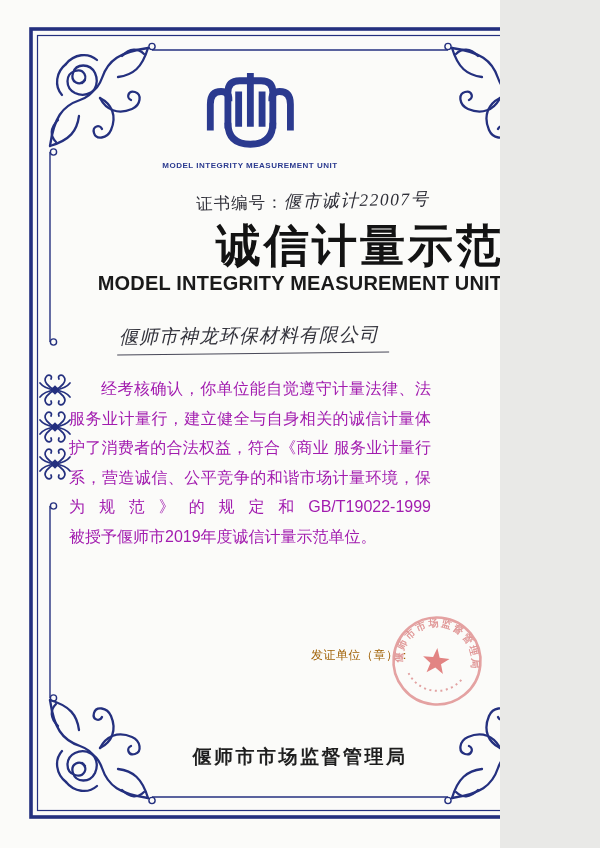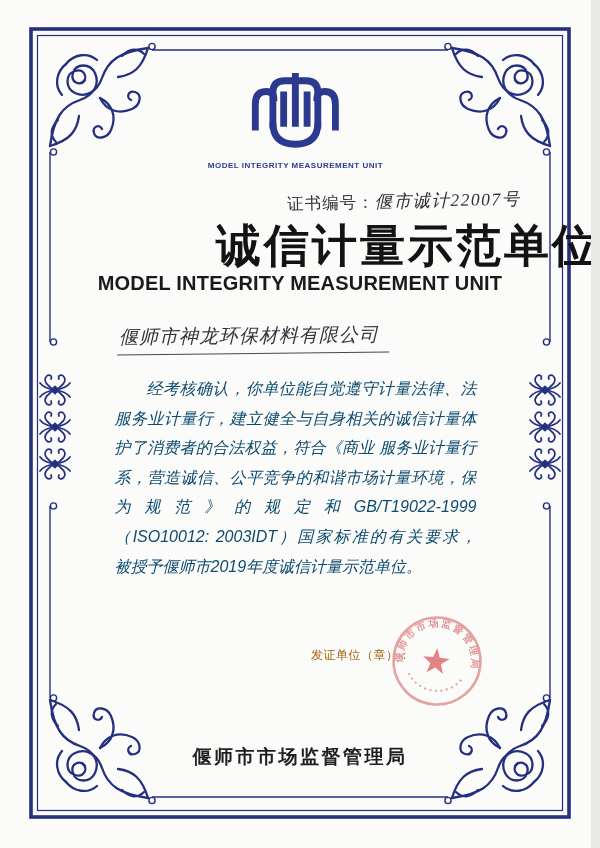--- a/index.html
+++ b/index.html
@@ -3,21 +3,21 @@
 <meta charset="utf-8">
 <style>
   html,body{margin:0;padding:0;}
   body{
     width:600px;height:848px;
     background:#e9e9e7;
     font-family:"Liberation Sans",sans-serif;
     -webkit-font-smoothing:antialiased;
   }
   .page{
-    position:relative;width:591px;height:848px;
+    position:relative;width:500px;height:848px;
     background:#fbfbf9;overflow:hidden;
   }
   .frame-svg{position:absolute;left:0;top:0;}
 
   
   .logo-wrap{position:absolute;top:70px;left:50%;transform:translateX(-50%);text-align:center;}
   .logo-wordmark{
     margin-top:3px;font-size:8px;font-weight:bold;letter-spacing:.5px;
     color:#2b3a8f;white-space:nowrap;
   }
@@ -48,22 +48,22 @@
     font-family:cursive;font-style:italic;
     font-size:19px;color:#33333c;letter-spacing:1px;
     border-bottom:1.5px solid #474757;
     padding:0 10px 4px 2px;min-width:205px;
     transform:rotate(-.6deg);white-space:nowrap;
   }
 
   
   .body-block{
     position:absolute;top:374px;left:50%;transform:translateX(-50%);
-    width:362px;color:#0c4a6e;
-    font-size:16px;line-height:29.6px;font-style:italic;
+    width:362px;color:#a21caf;
+    font-size:16px;line-height:29.6px;
   }
   .body-line{text-align:justify;text-align-last:justify;white-space:nowrap;}
   .body-line.first{text-indent:2em;}
   .body-line.last{text-align-last:left;}
 
   
   .issuer{
     position:absolute;top:647px;left:311px;
     font-size:12px;color:#a16207;letter-spacing:.5px;white-space:nowrap;
   }
@@ -174,21 +174,20 @@
   <div class="title-en">MODEL INTEGRITY MEASUREMENT UNIT</div>
 
   <div class="awardee">偃师市神龙环保材料有限公司</div>
 
   <div class="body-block">
     <div class="body-line first">经考核确认，你单位能自觉遵守计量法律、法</div>
     <div class="body-line">服务业计量行，建立健全与自身相关的诚信计量体</div>
     <div class="body-line">护了消费者的合法权益，符合《商业 服务业计量行</div>
     <div class="body-line">系，营造诚信、公平竞争的和谐市场计量环境，保</div>
     <div class="body-line">为规范》的规定和GB/T19022-1999</div>
-    <div class="body-line">（ISO10012: 2003IDT）国家标准的有关要求，</div>
     <div class="body-line last">被授予偃师市2019年度诚信计量示范单位。</div>
   </div>
 
   <div class="issuer">发证单位（章）：</div>
 
   <svg class="seal" width="96" height="96" viewBox="0 0 96 96">
     <circle cx="48" cy="48" r="43.5" fill="none" stroke="#e08f8f" stroke-width="2.6"></circle>
     <path id="sealArc" d="M15,60 A35,35 0 1,1 81,60" fill="none" stroke="none"></path>
     <text font-size="10" fill="#db8383" letter-spacing="2" font-family="Liberation Sans, sans-serif" font-weight="bold">
       <textPath href="#sealArc" startOffset="50%" text-anchor="middle">偃师市市场监督管理局</textPath>

